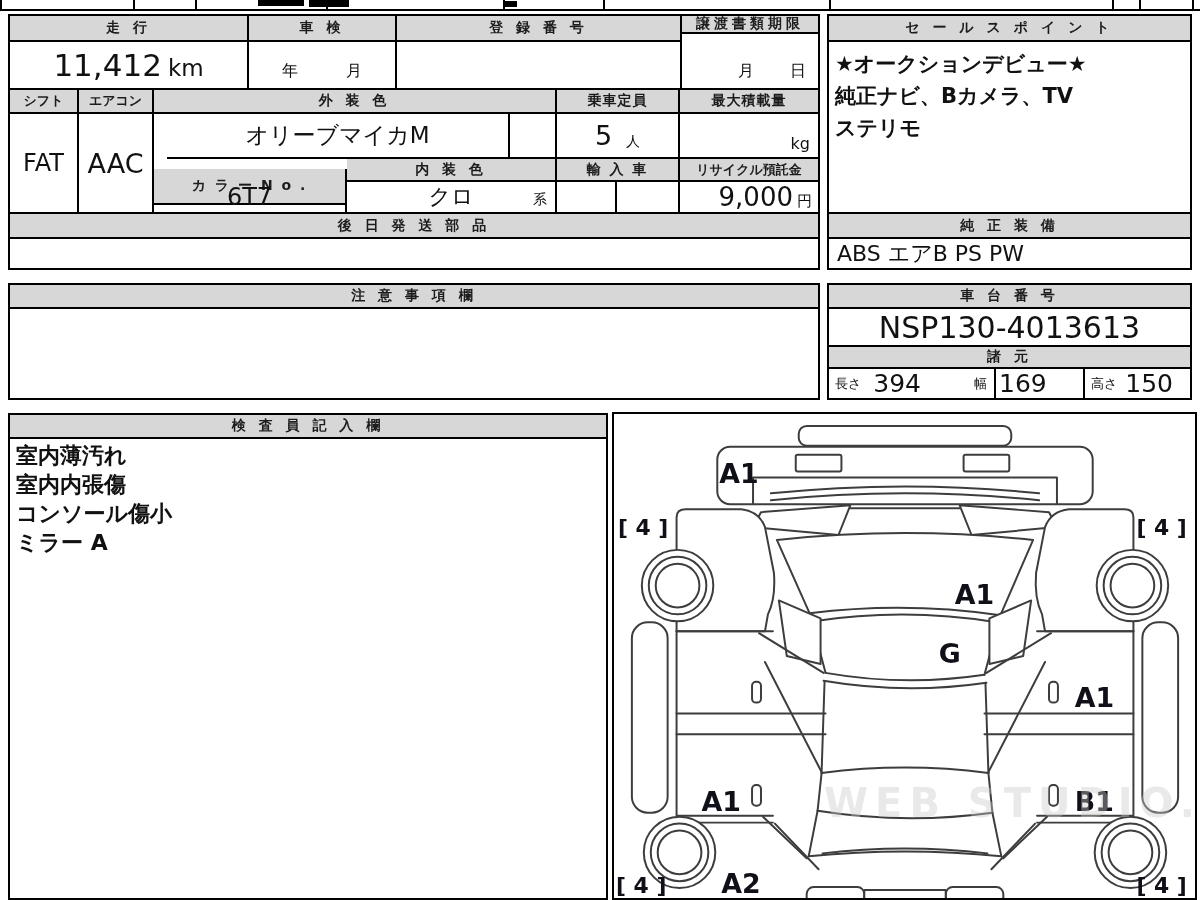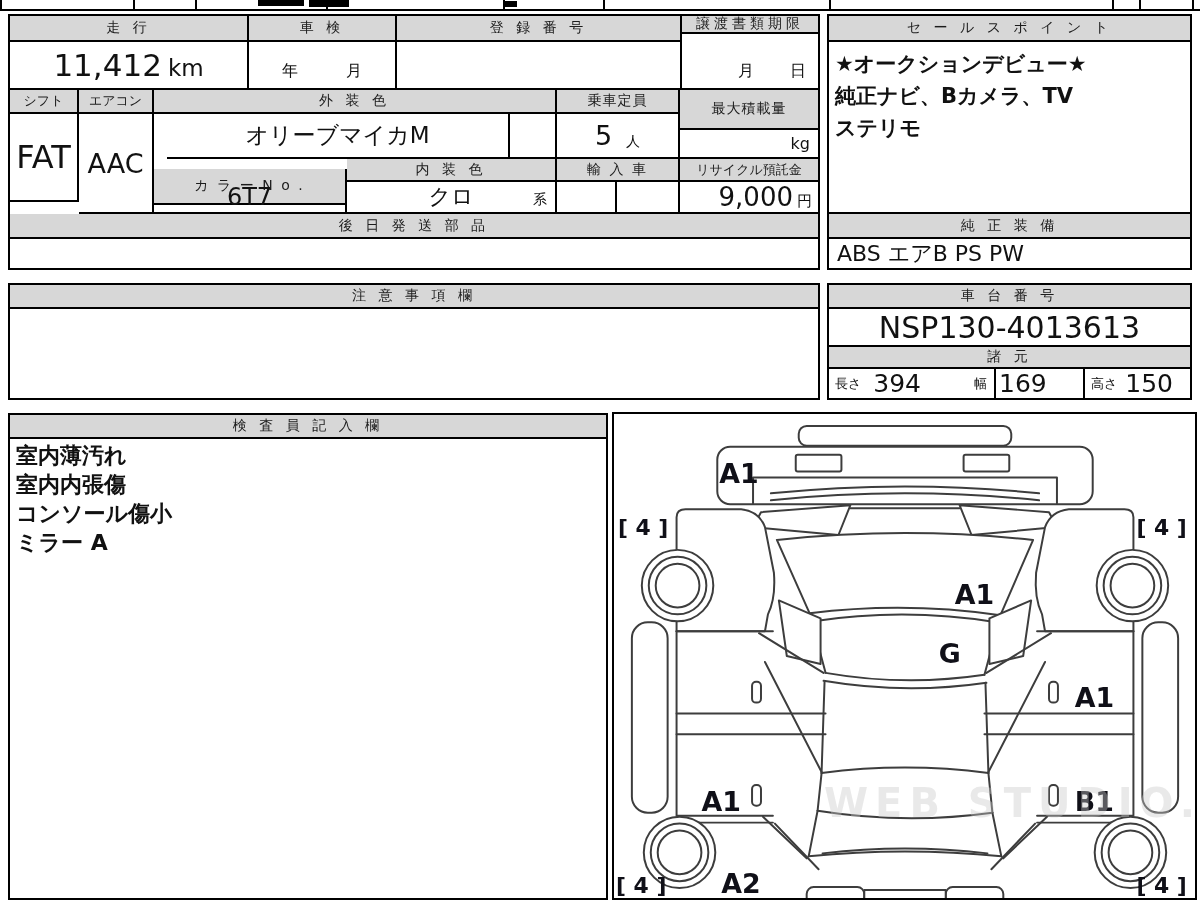--- a/index.html
+++ b/index.html
@@ -6,21 +6,21 @@
   body{
     width:1200px;height:900px;position:relative;overflow:hidden;
     background:#ffffff;
     font-family:"DejaVu Sans","Liberation Sans",sans-serif;
     color:#111;
   }
   .tbl{position:absolute;box-sizing:border-box;border:2px solid #000;background:#fff;}
   .cell{position:absolute;box-sizing:border-box;border-right:2px solid #000;border-bottom:2px solid #000;
         display:flex;align-items:center;justify-content:center;overflow:hidden;}
   .nr{border-right:none;} .nb{border-bottom:none;}
-  .hdr{background:#d7d7d7;font-size:14px;letter-spacing:4px;color:#1c1c1c;font-weight:normal;}
+  .hdr{background:#d7d7d7;font-size:14px;letter-spacing:4px;color:#1c1c1c;font-weight:bold;}
   .big{font-weight:normal;}
   .left{justify-content:flex-start;}
   .right{justify-content:flex-end;}
   
   .sliver{position:absolute;left:0;top:0;width:1200px;height:9px;border-bottom:2px solid #000;border-left:2px solid #000;background:#fff;}
   .sliver .vline{position:absolute;top:0;width:2px;height:9px;background:#000;}
   .sliver .frag{position:absolute;background:#000;}
   
   .diagram{position:absolute;left:612px;top:412px;width:585px;height:488px;border:2px solid #000;background:#fff;box-sizing:border-box;}
   .diagram svg{display:block;width:581px;height:484px;}
@@ -66,23 +66,23 @@
   <div class="cell" style="left:387px;top:26px;width:285px;height:48px"></div>
   <div class="cell nr right" style="left:672px;top:26px;width:136px;height:48px;gap:36px;align-items:flex-end;padding:0 12px 6px 0;font-size:16px">
     <span>月</span>
     <span>日</span>
   </div>
 
   <div class="cell hdr" style="left:0;top:74px;width:69px;height:24px;letter-spacing:0;font-size:13px">シフト</div>
   <div class="cell hdr" style="left:69px;top:74px;width:75px;height:24px;letter-spacing:0;font-size:13px">エアコン</div>
   <div class="cell hdr" style="left:144px;top:74px;width:403px;height:24px">外 装 色</div>
   <div class="cell hdr" style="left:547px;top:74px;width:123px;height:24px;letter-spacing:1px">乗車定員</div>
-  <div class="cell hdr nr" style="left:670px;top:74px;width:138px;height:40px;letter-spacing:1px">最大積載量</div>
-
-  <div class="cell big" style="left:0;top:98px;width:69px;height:88px;font-size:32px">FAT</div>
+  <div class="cell hdr nr" style="left:670px;top:74px;width:138px;height:24px;letter-spacing:1px">最大積載量</div>
+
+  <div class="cell big" style="left:0;top:98px;width:69px;height:100px;font-size:24px">FAT</div>
   <div class="cell big" style="left:69px;top:98px;width:75px;height:100px;font-size:27px">AAC</div>
 
   <div class="cell big" style="left:157px;top:98px;width:343px;height:45px;font-size:23px">オリーブマイカM</div>
   <div class="cell" style="left:487px;top:98px;width:60px;height:45px"></div>
   <div class="cell" style="left:547px;top:98px;width:123px;height:45px">
     <span class="big" style="font-size:27px">5</span>
     <span style="font-size:14px;margin-left:14px;margin-top:12px">人</span>
   </div>
   <div class="cell nr right big" style="left:670px;top:98px;width:138px;height:45px;align-items:flex-end;padding:0 8px 4px 0;font-size:16px">kg</div>
 

